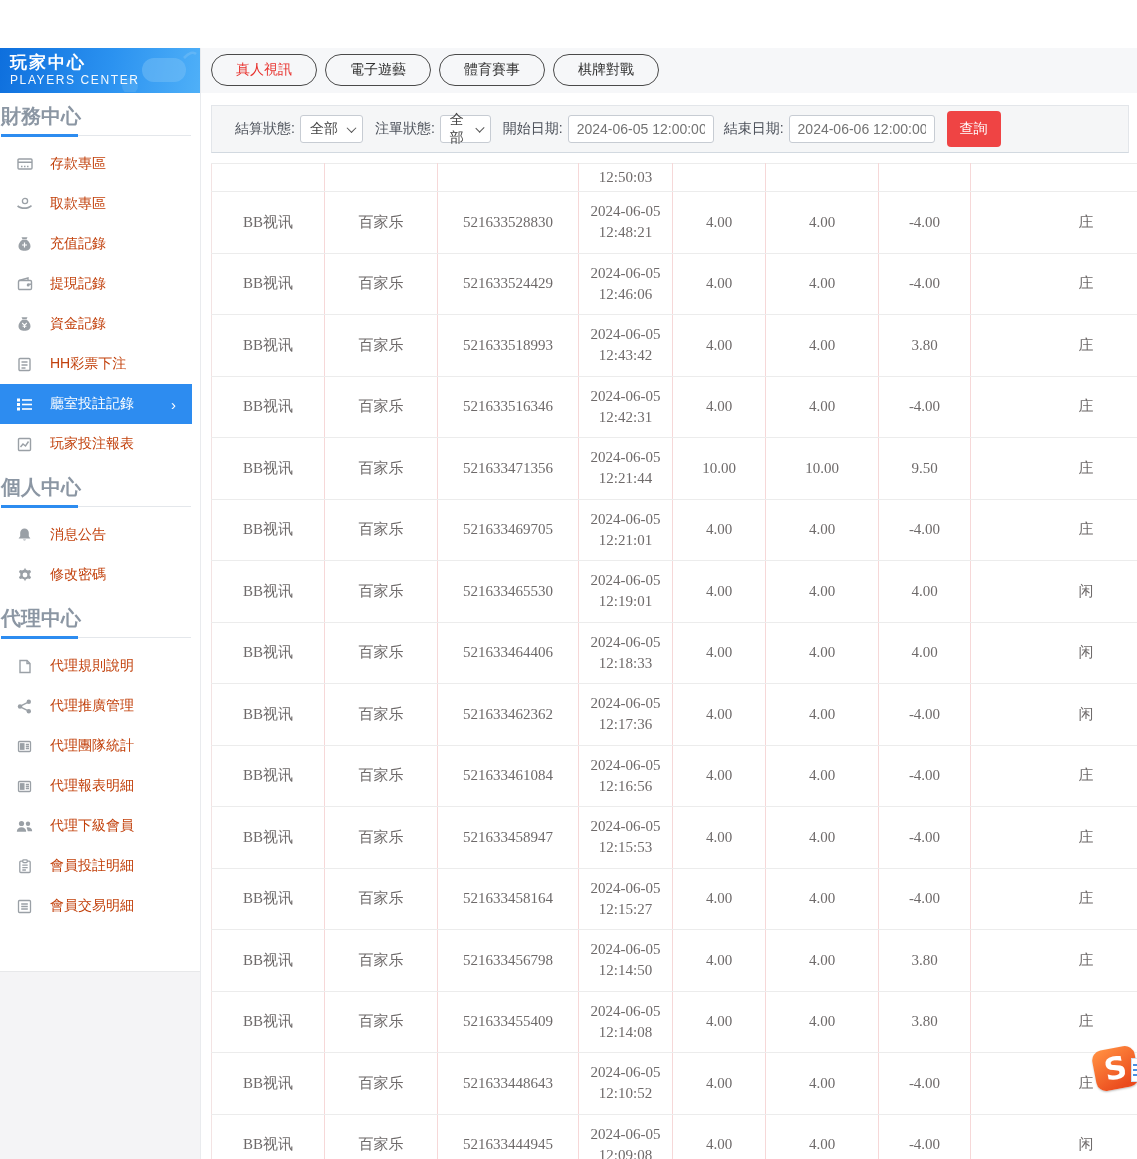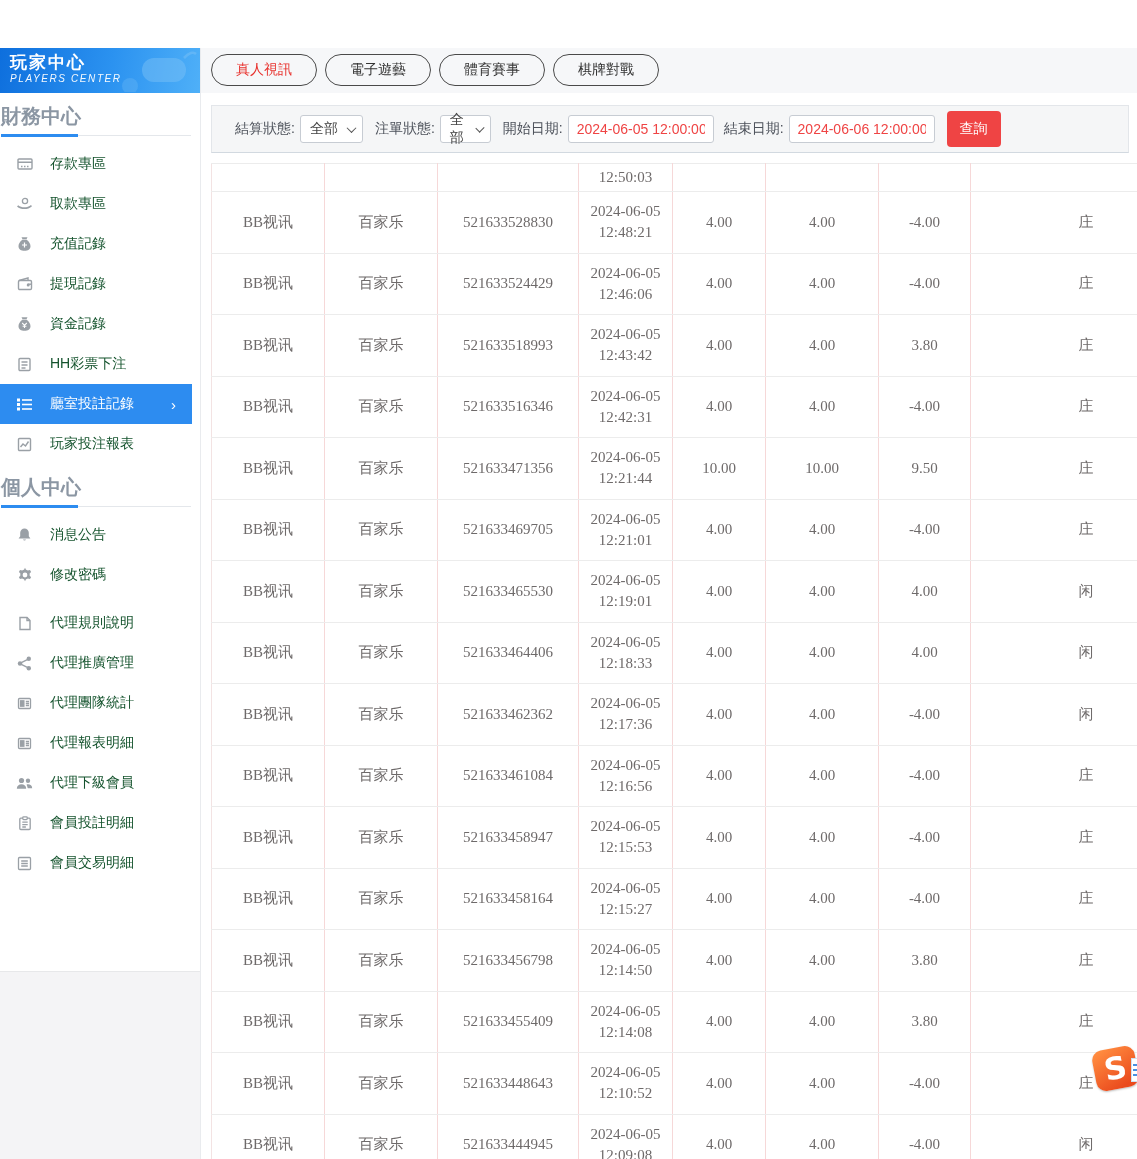--- a/index.html
+++ b/index.html
@@ -9,31 +9,31 @@
     font-family:"Liberation Sans","DejaVu Sans",sans-serif; background:#fff;margin-top:48px;
   }
 
   
   .sidebar { position:absolute; left:0; top:0; width:201px; height:1159px;
     background:#fff; border-right:1px solid #e9ebee; }
   .logo { position:relative; width:200px; height:45px; overflow:hidden;
     background:linear-gradient(100deg,#0e6fdd 0%,#2b92f0 55%,#4fb0f8 100%);
     color:#fff; padding:4px 0 0 10px; }
   .logo-title { font-size:17px; font-weight:bold; letter-spacing:2px; line-height:21px; }
-  .logo-sub { font-size:10px; letter-spacing:1.6px; opacity:.95;font-style:italic; }
+  .logo-sub { font-size:12px; letter-spacing:1.6px; opacity:.95; }
   .logo-art { position:absolute; right:2px; top:2px; opacity:.45; }
 
   .section-head { padding:10px 0 0 1px; }
   .section-title { color:#8b96a3; font-size:20px; line-height:26px; font-weight:700; }
   .rule { position:relative; width:190px; height:1px; background:#e4e7eb; margin-top:6px; }
   .rule i { position:absolute; left:0; top:-1px; width:77px; height:3px; background:#2d8cf0; }
 
   .nav-items { margin-top:8px; }
   .item { position:relative; display:flex; align-items:center; height:40px;
-    padding-left:16px; font-size:14px; color:#14532d; cursor:pointer; width:207px; }
+    padding-left:16px; font-size:14px; color:#c2410c; cursor:pointer; width:207px; }
   .item .ico { width:17px; height:17px; margin-right:17px; color:#9aa0a6;
     display:flex; align-items:center; justify-content:center; flex:0 0 17px; }
   .item.active { background:#2d8cf0; color:#fff; width:192px; }
   .item.active .ico { color:#fff; }
   .item .chev { margin-left:auto; margin-right:16px; color:#fff; font-size:15px; }
   .sidebar-bottom { position:absolute; left:0; top:923px; width:200px; height:236px;
     background:#f4f4f6; border-top:1px solid #e7e8ea; }
 
   
   .tabbar { position:absolute; left:201px; top:0; width:936px; height:45px;
@@ -48,21 +48,21 @@
     background:#f5f6f7; border:1px solid #e3e6ea; border-bottom-color:#d2d9e0;
     display:flex; align-items:center; padding-left:23px; font-size:14px; color:#4c515a; }
   .flabel { margin-right:5px; white-space:nowrap; }
   .select { display:flex; align-items:center; justify-content:space-between;
     background:#fff; border:1px solid #c7ccd3; border-radius:3px; height:28px;
     padding:0 7px 0 9px; margin-right:12px; cursor:pointer; color:#444; }
   .select.w1 { width:63px; } .select.w2 { width:51px; }
   .caret { width:7px; height:7px; border-right:1.6px solid #555; border-bottom:1.6px solid #555;
     transform:rotate(45deg) translate(-1px,-1px); margin-left:5px; }
   .finput { background:#fff; border:1px solid #c7ccd3; border-radius:3px; height:28px;
-    width:146px; padding:0 8px; margin-right:10px; font-size:14px; color:#ef4444;
+    width:146px; padding:0 8px; margin-right:10px; font-size:14px; color:#737373;
     font-family:inherit; }
   .search-btn { background:#ef4444; color:#fff; border:none; border-radius:4px; height:36px;
     padding:0 13px; font-size:14px; margin-left:2px; cursor:pointer; font-family:Liberation Sans, sans-serif; }
 
   
   .table-wrap { position:absolute; left:211px; top:115px; width:926px; height:1044px; overflow:hidden; }
   table.bets { border-collapse:collapse; table-layout:fixed; width:990px;
     font-family:"Liberation Serif","DejaVu Serif",serif; font-size:15px; color:#6e6a6a; }
   table.bets td { border-right:1px solid #f6d8d8; border-bottom:1px solid #ececec;
     text-align:center; height:61.5px; padding:0; overflow:hidden; }
@@ -215,20 +215,26 @@
           </div>
           <div class="item">
             <span class="ico">
               <svg width="16" height="16" viewBox="0 0 16 16" fill="currentColor">
                 <path d="M8 0.8 l1 2 a5.4 5.4 0 0 1 1.8 .75 l2.2 -.55 1.1 1.9 -1.5 1.7 a5.4 5.4 0 0 1 0 1.9 l1.5 1.7 -1.1 1.9 -2.2 -.55 a5.4 5.4 0 0 1 -1.8 .75 l-1 2 h-0 l-1 -2 a5.4 5.4 0 0 1 -1.8 -.75 l-2.2 .55 -1.1 -1.9 1.5 -1.7 a5.4 5.4 0 0 1 0 -1.9 L1.9 4.9 3 3 l2.2 .55 A5.4 5.4 0 0 1 7 2.8 Z M8 5.6 a2.4 2.4 0 1 0 0 4.8 a2.4 2.4 0 0 0 0 -4.8 Z"></path>
               </svg>
             </span>
             <span>修改密碼</span>
           </div>
         </div>
+        <div class="section-head">
+          <div class="section-title">代理中心</div>
+          <div class="rule">
+            <i></i>
+          </div>
+        </div>
         <div class="nav-items">
           <div class="item">
             <span class="ico">
               <svg width="14" height="15" viewBox="0 0 14 15" fill="none" stroke="currentColor" stroke-width="1.4">
                 <path d="M2 1.5 h7 l3 3 v9 h-10 Z"></path>
                 <path d="M9 1.5 v3 h3"></path>
               </svg>
             </span>
             <span>代理規則說明</span>
           </div>

